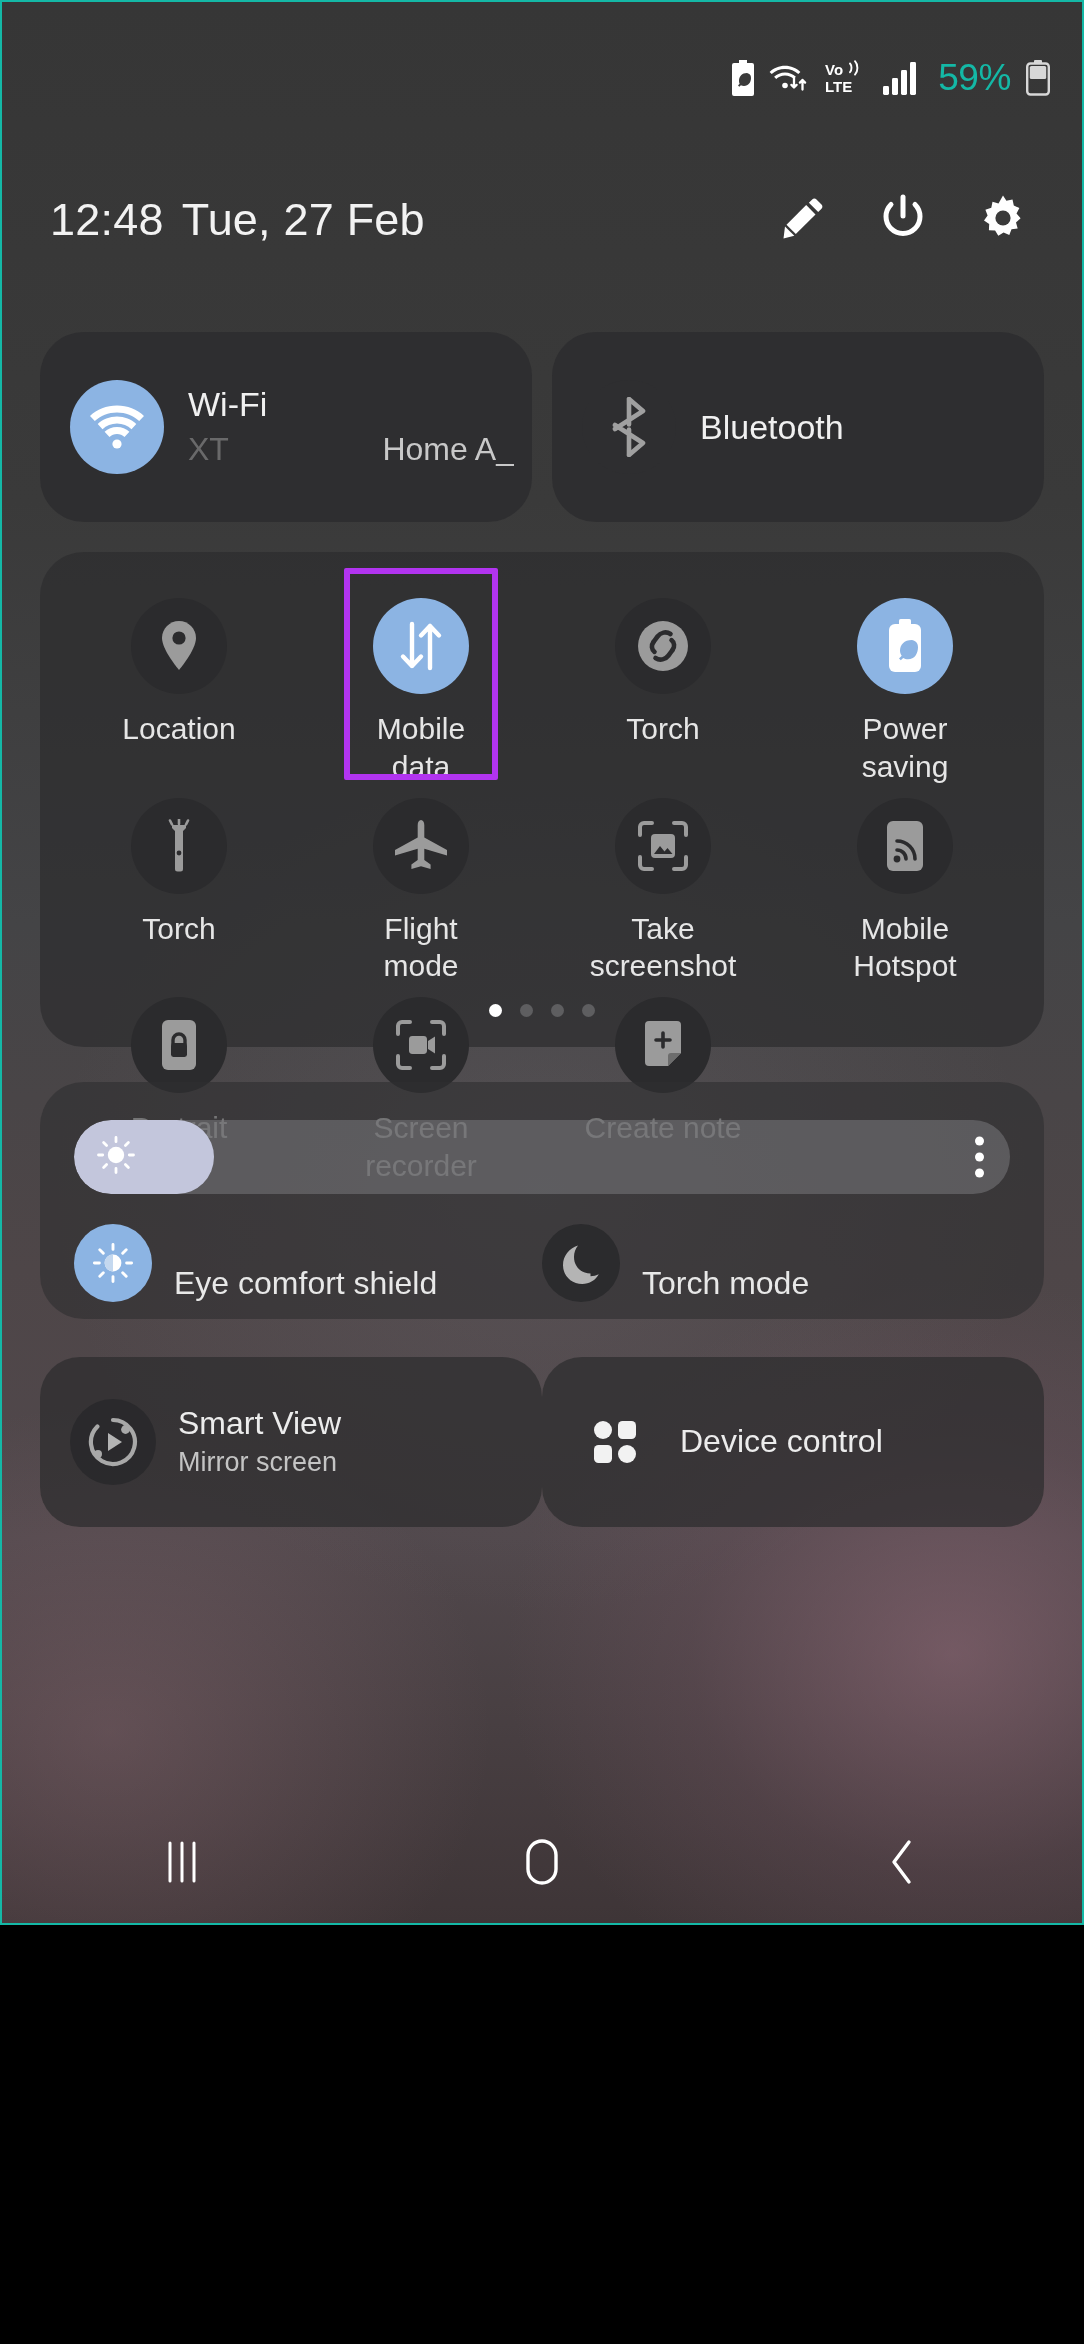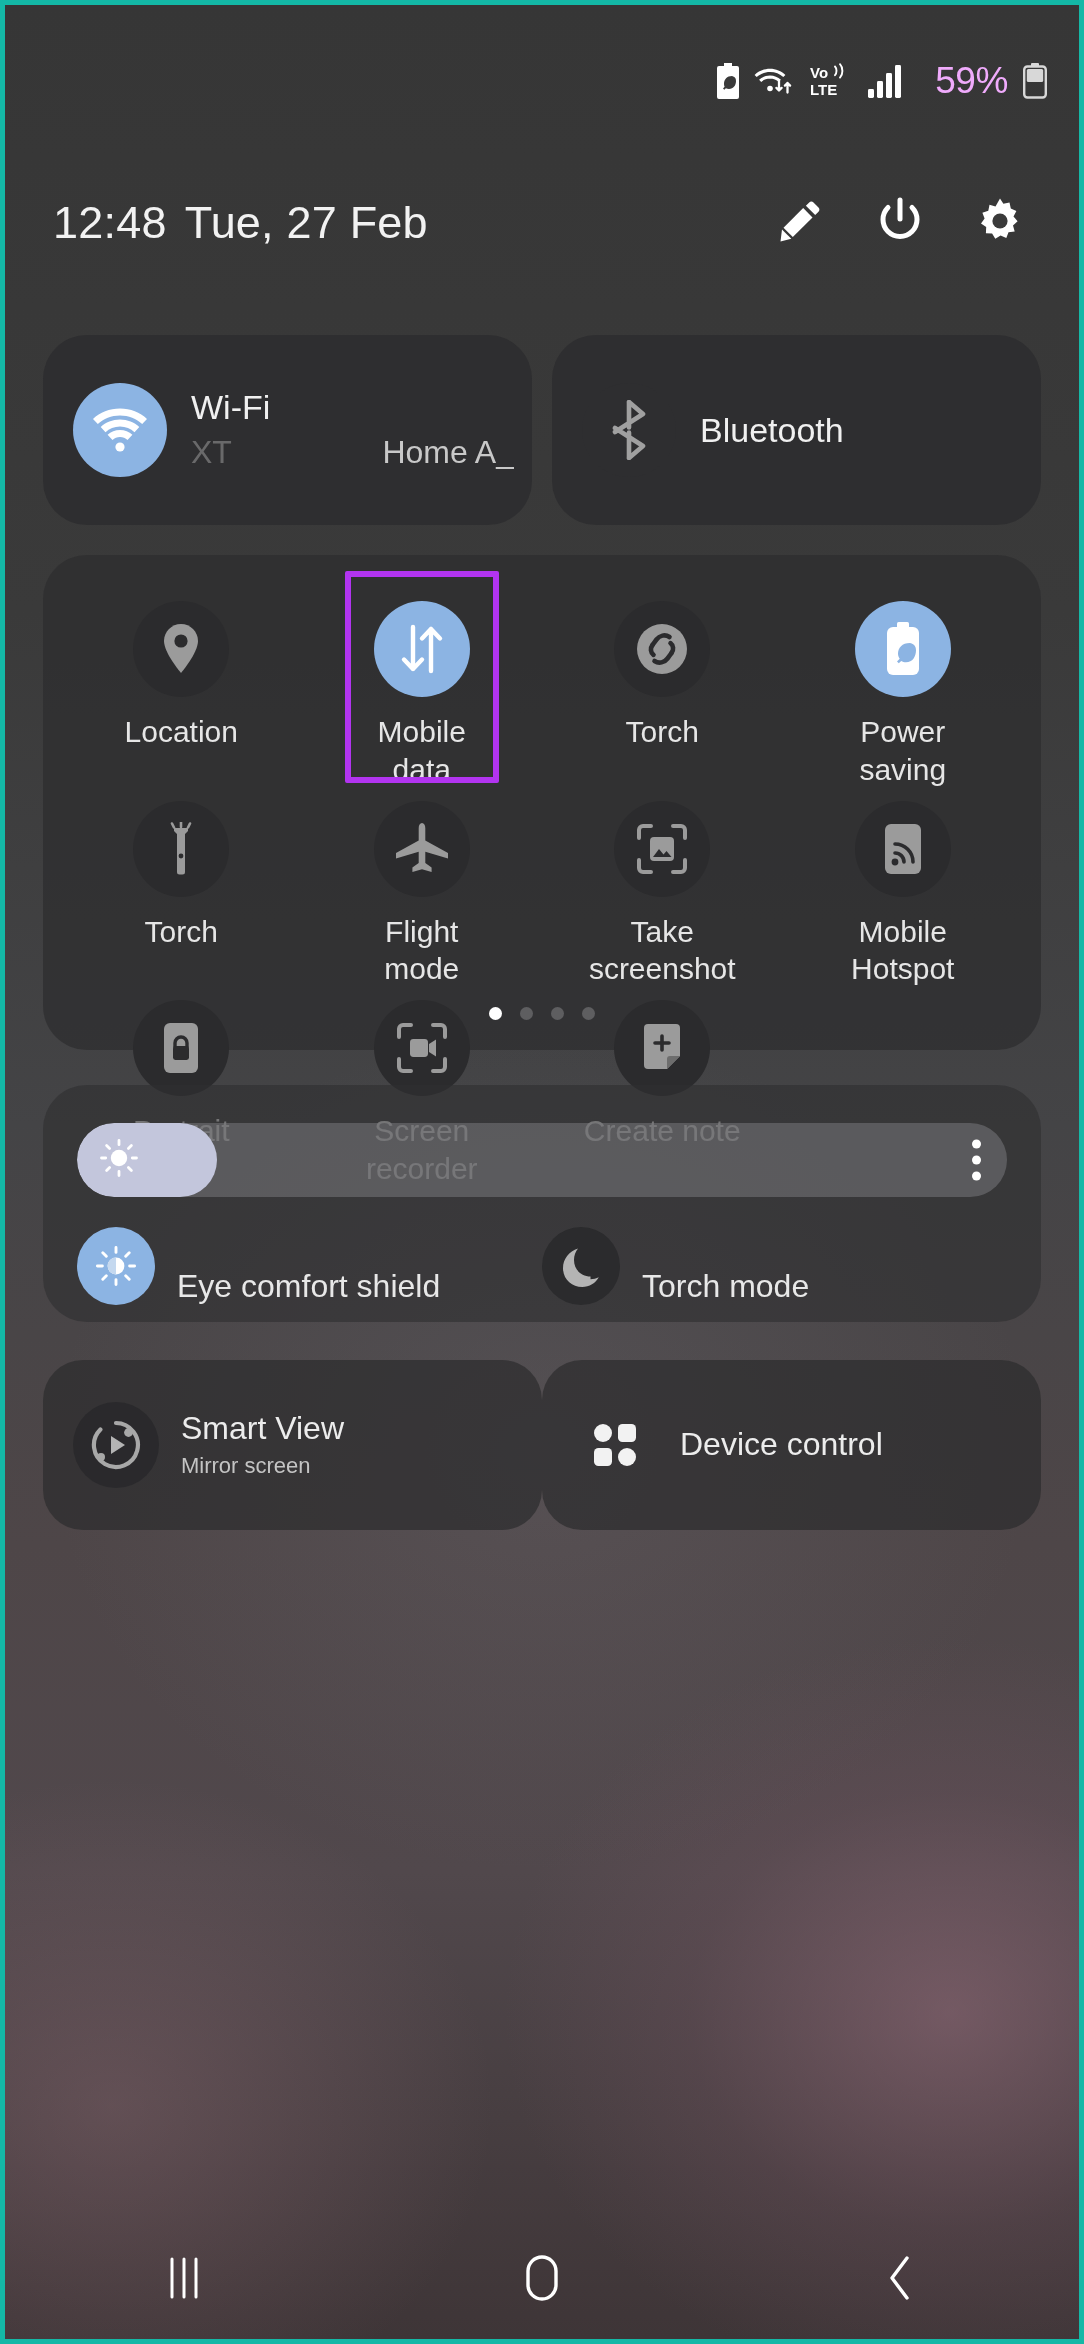--- a/index.html
+++ b/index.html
@@ -8,22 +8,22 @@
     width: 1084px;
     height: 2344px;
     background: #000;
     font-family: "Liberation Sans", sans-serif;
     overflow: hidden;
   }
 
   #screen {
     position: relative;
     width: 1084px;
-    height: 2344px;
-    border: 5px solid #14b8a6;
+    height: 1925px;
+    border: 2px solid #14b8a6;
     background: #3a3a3a;
     overflow: hidden;
   }
 
   
   #wallpaper {
     position: absolute;
     inset: 0;
     background:
       radial-gradient(ellipse 620px 520px at 88% 86%, rgba(156,112,128,0.50) 0%, rgba(120,86,100,0.24) 42%, rgba(0,0,0,0) 72%),
@@ -44,24 +44,24 @@
     top: 0; left: 0; right: 0;
     height: 152px;
     display: flex;
     align-items: center;
     justify-content: flex-end;
     padding-right: 32px;
     gap: 13px;
   }
   .sb-icon { display: flex; align-items: center; }
   .sb-pct {
-    color: #f0abfc;
+    color: #14b8a6;
     font-size: 37px;
     letter-spacing: -0.4px;
-    margin-left: 16px;
+    margin-left: 4px;
     margin-right: 2px;
   }
 
   
   .header {
     position: absolute;
     top: 170px; left: 0; right: 0;
     height: 96px;
     display: flex;
     align-items: center;
@@ -270,21 +270,21 @@
   .bot-ic {
     width: 86px; height: 86px;
     border-radius: 50%;
     background: rgba(40,40,42,0.85);
     display: flex; align-items: center; justify-content: center;
     flex: 0 0 auto;
   }
   .bot-ic.plain { background: transparent; }
   .bot-text { margin-left: 22px; }
   .bot-title { color: #ececec; font-size: 32px; line-height: 1.12; }
-  .bot-sub { color: #c4c4c4; font-size: 22px; margin-top: 6px; }
+  .bot-sub { color: #c4c4c4; font-size: 27px; margin-top: 6px; }
 
   
   .navbar {
     position: absolute;
     left: 0; right: 0; bottom: 0;
     height: 118px;
     display: flex;
     align-items: center;
   }
   .nav-btn {

